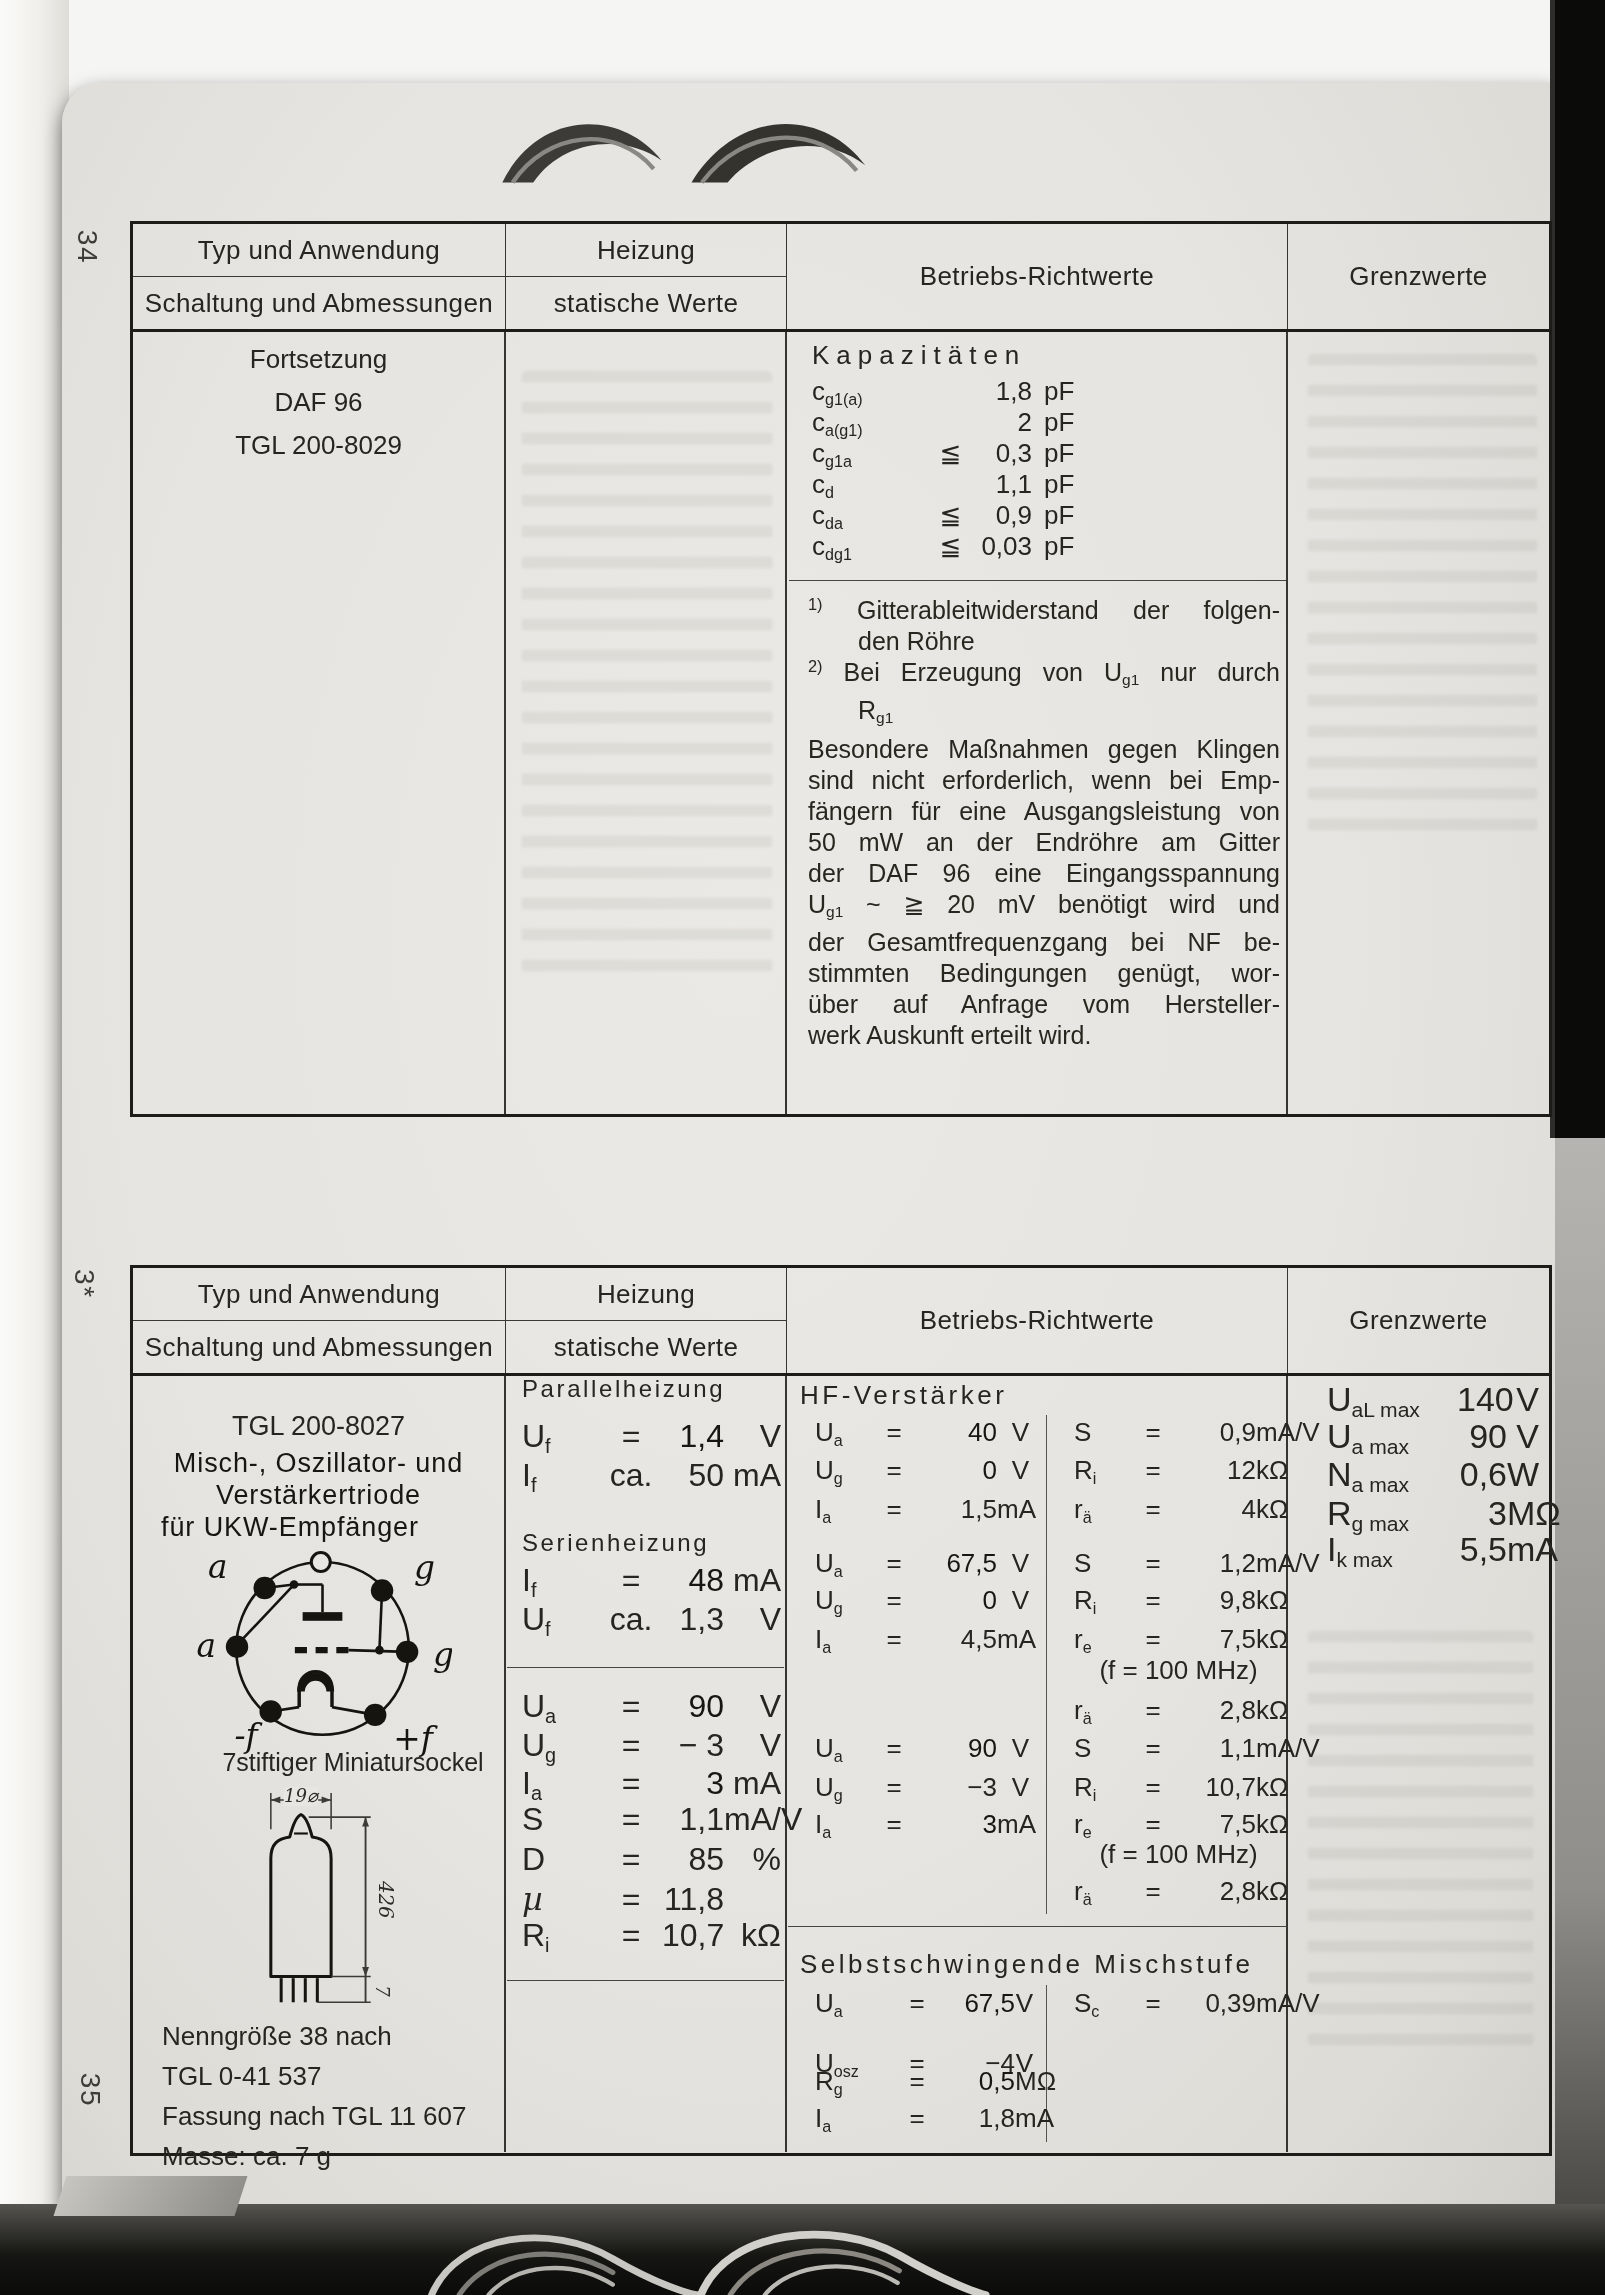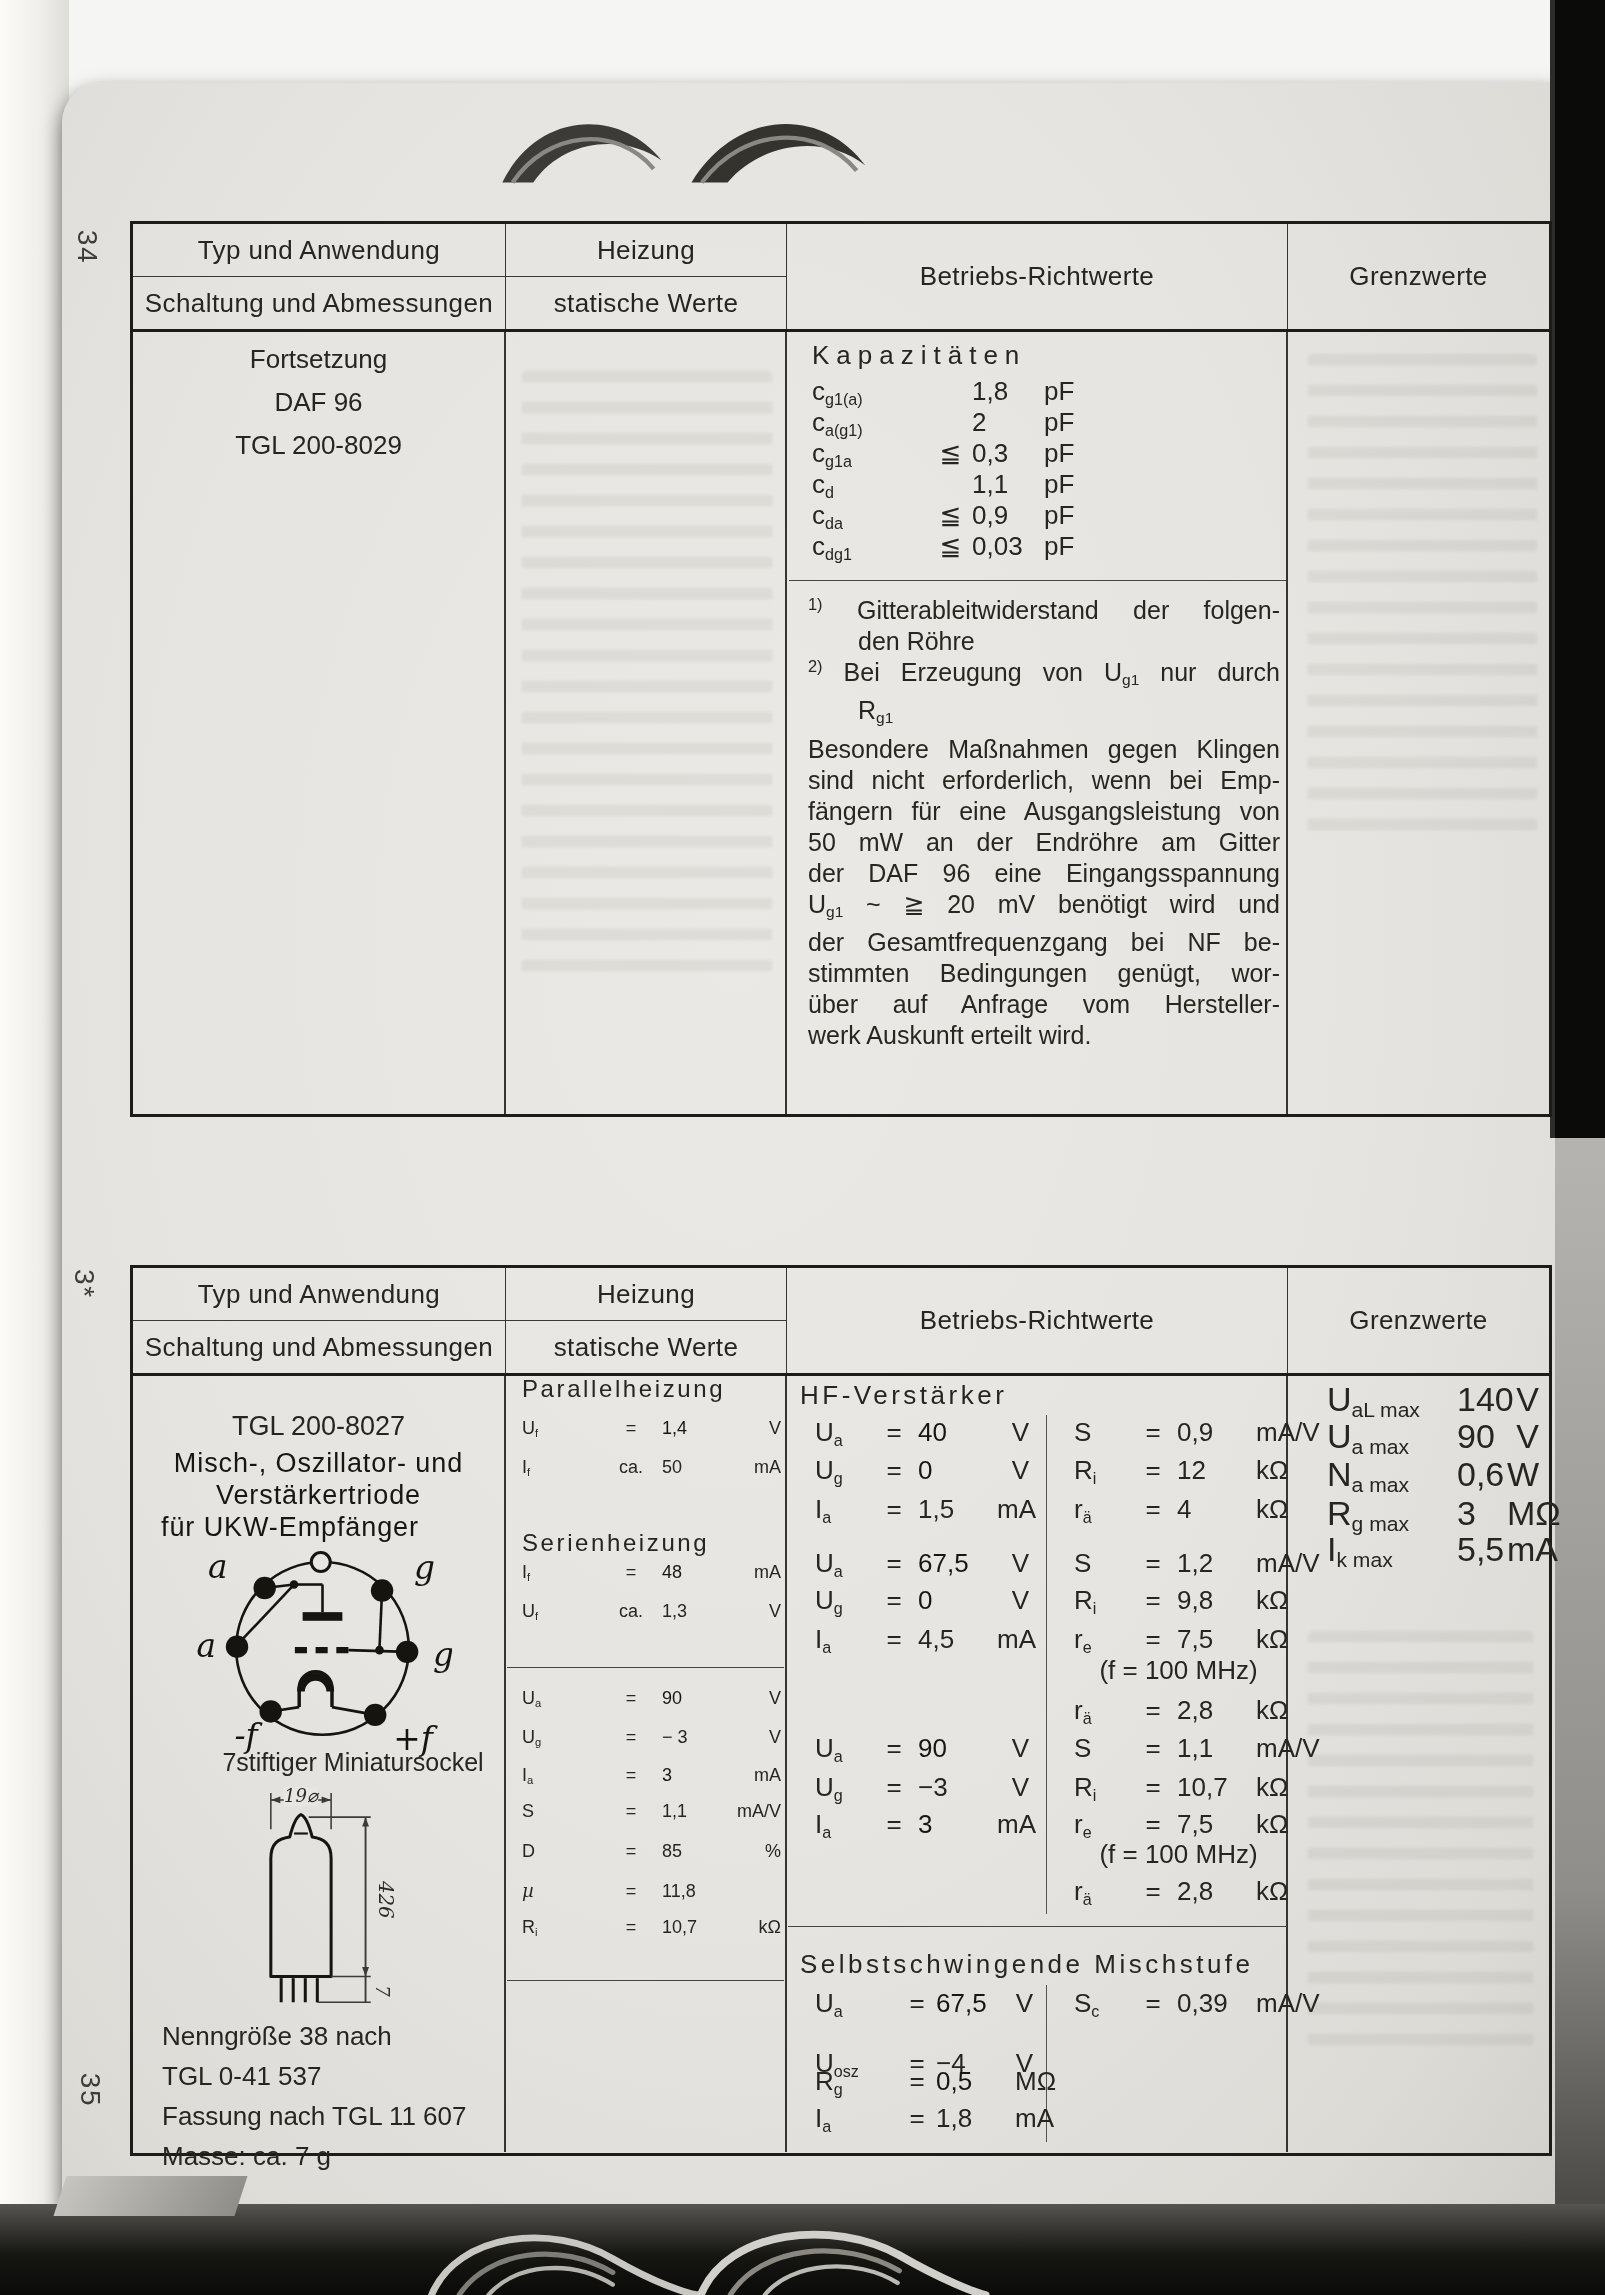--- a/index.html
+++ b/index.html
@@ -45,30 +45,30 @@
   
   sub.s{font-size:.62em;vertical-align:-0.28em;letter-spacing:0}
   .b{font-weight:normal;color:#171611}
   .cen{text-align:center}
   .t30{font-size:26px}
   .lsK{letter-spacing:7px}
   .ls3{letter-spacing:2.6px}
   .ls4{letter-spacing:3.5px}
   
   .r2{position:absolute;display:grid;grid-template-columns:78px 62px 62px auto;width:259px;
-    font-size:18px;align-items:baseline}
+    font-size:32px;align-items:baseline}
   .r3{position:absolute;display:grid;grid-template-columns:55px 48px 79px auto;width:214px;
     font-size:26px;align-items:baseline}
   .rm{position:absolute;display:grid;grid-template-columns:83px 38px 79px auto;width:218px;
     font-size:26px;align-items:baseline}
   .rk{position:absolute;display:grid;grid-template-columns:117px 43px 60px auto;width:268px;
     font-size:26px;align-items:baseline}
   .rg{position:absolute;display:grid;grid-template-columns:130px 50px auto;width:212px;
     font-size:34px;align-items:baseline}
-  .r2 .v,.r3 .v,.rm .v,.rk .v,.rg .v{}
+  .r2 .v,.r3 .v,.rm .v,.rk .v,.rg .v{text-align:right}
   .r2 .u,.r3 .u,.rm .u,.rg .u{text-align:right}
   .rk .u{text-align:left;padding-left:12px}
   .eqs{text-align:center}
   
   .fnote{width:472px;font-size:25px;line-height:31px;color:#28271f}
   .jl{text-align:justify;text-align-last:justify}
   .ind{padding-left:50px}
   sup.m{font-size:16.4px;vertical-align:super;line-height:0}
   
   .hand{font-family:"DejaVu Serif",serif;font-style:italic}

